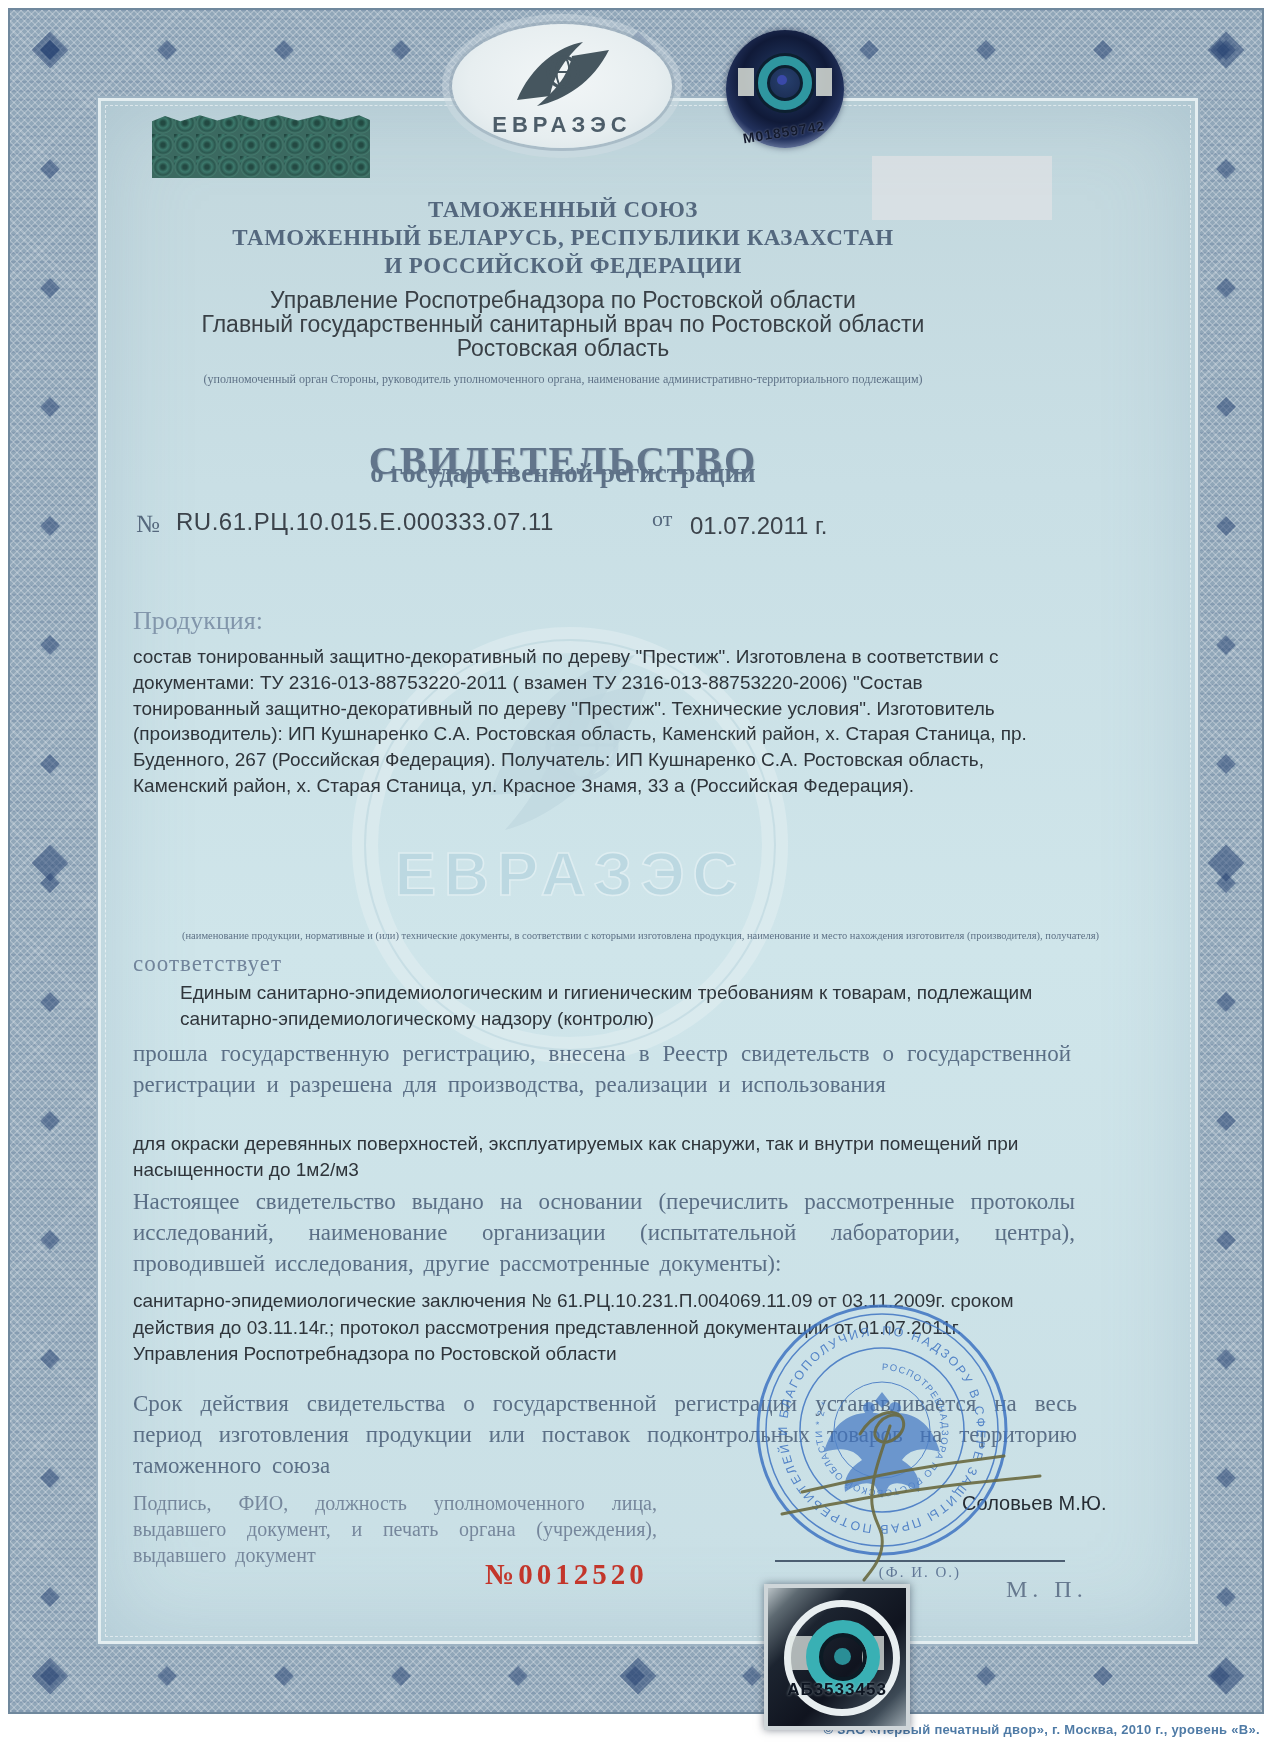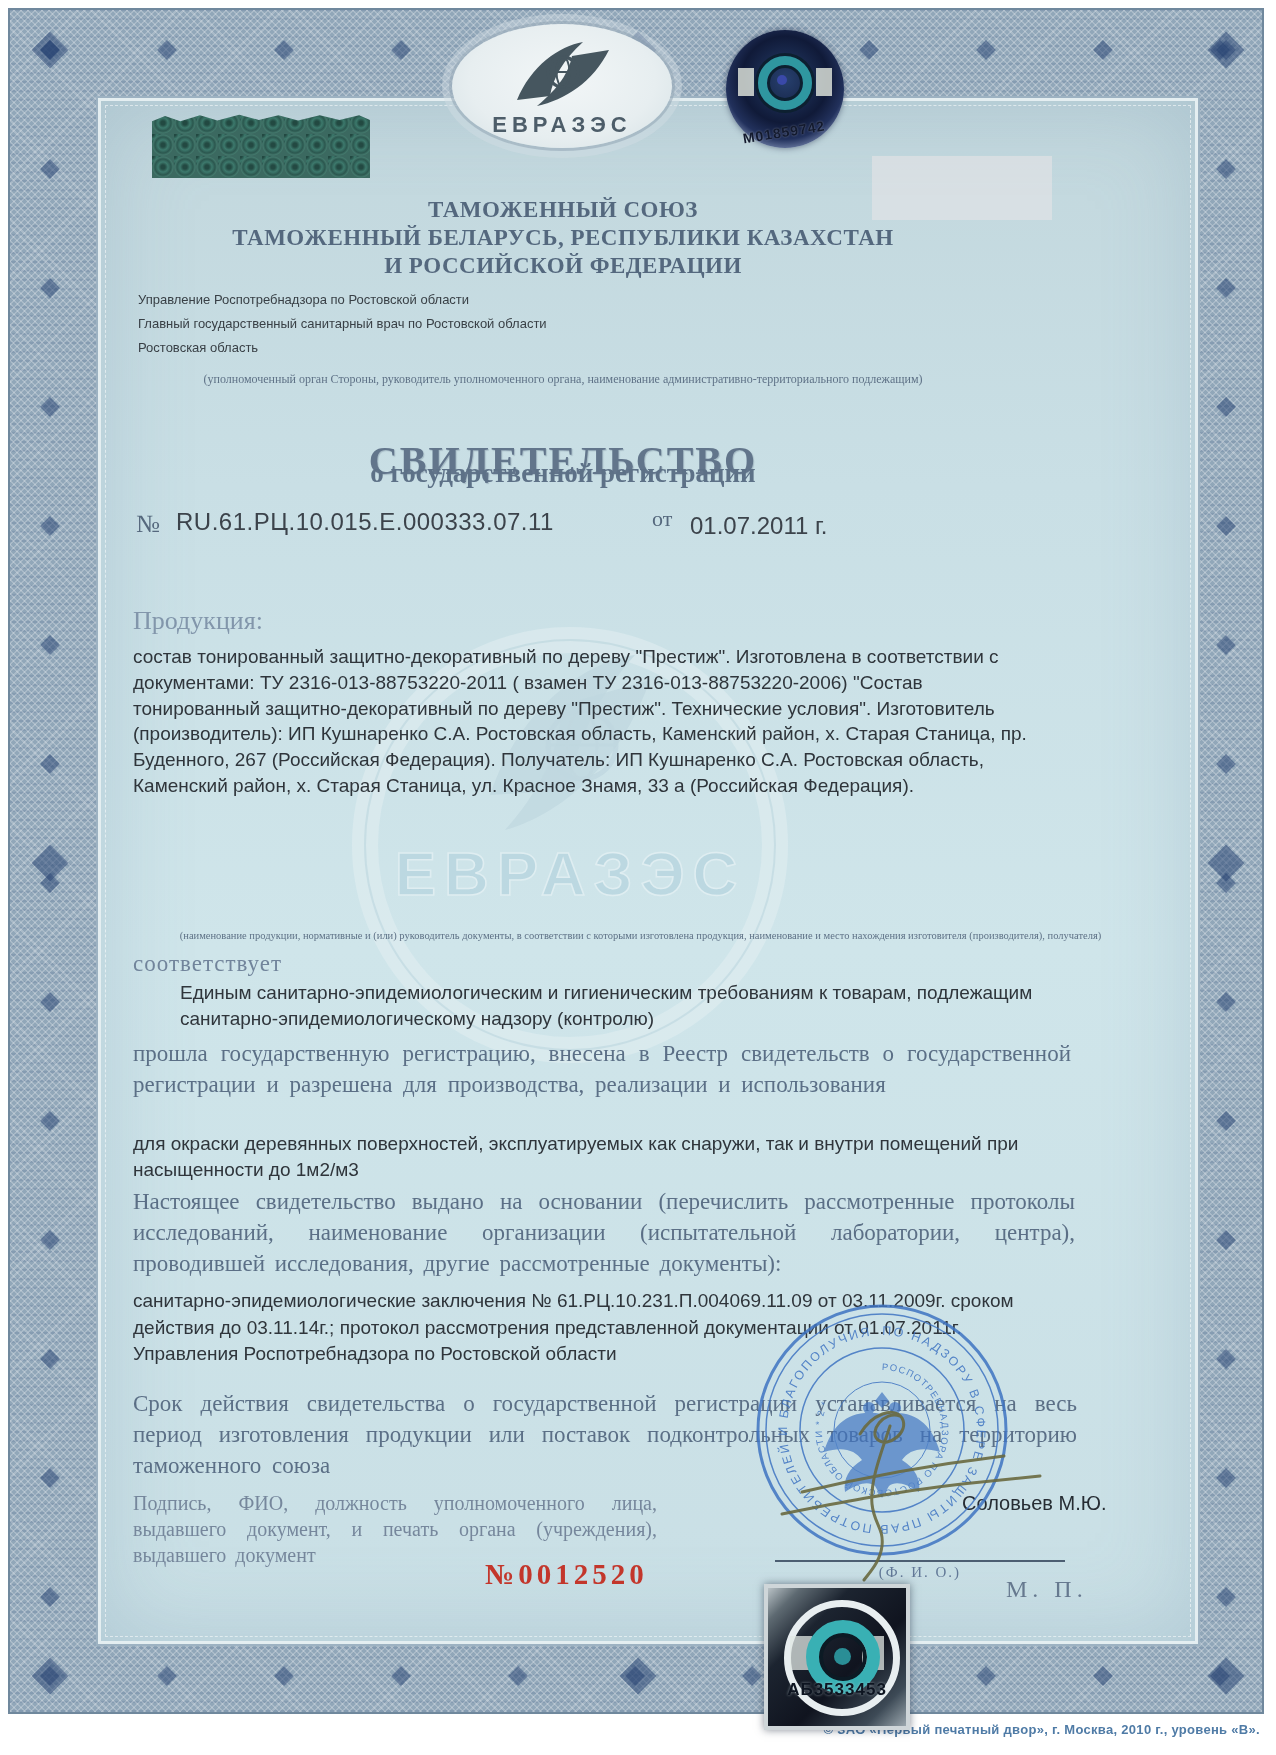--- a/index.html
+++ b/index.html
@@ -42,22 +42,22 @@
   .holo-top .bracket{position:absolute;top:38px;width:16px;height:28px;background:rgba(230,235,225,.8);}
   .holo-top .bl{left:12px;} .holo-top .br{right:12px;}
   .holo-serial-top{position:absolute;left:8px;bottom:8px;width:100px;text-align:center;
     font-family:"Liberation Sans",sans-serif;font-weight:bold;font-size:14px;color:#131a2e;
     transform:rotate(-9deg);letter-spacing:1px;text-shadow:0 0 2px rgba(255,255,255,.35);}
   .scan-patch{position:absolute;left:872px;top:156px;width:180px;height:64px;background:#eae5e7;opacity:.55;}
   
   .abs{position:absolute;}
   .hdr{left:138px;top:196px;width:850px;text-align:center;color:#54687e;font-weight:bold;
     font-size:23px;line-height:28px;letter-spacing:.5px;}
-  .org{left:138px;top:288px;width:850px;text-align:left;color:#394046;
-    font-family:"Liberation Sans",sans-serif;font-size:13px;line-height:24px;}
+  .org{left:138px;top:288px;width:850px;text-align:center;color:#394046;
+    font-family:"Liberation Sans",sans-serif;font-size:23px;line-height:24px;}
   .note{color:#5e7186;font-size:12px;text-align:center;}
   .note1{left:118px;top:372px;width:890px;}
   .note2{left:118px;top:930px;width:1045px;font-size:10.5px;}
   .title{left:138px;top:406px;width:850px;text-align:center;color:#62758b;font-weight:bold;
     font-size:40px;letter-spacing:2px;text-shadow:1px 1px 1px rgba(60,80,105,.25);margin-top:31px;}
   .subtitle{left:138px;top:458px;width:850px;text-align:center;color:#5d7187;font-weight:bold;font-size:27px;}
   .numrow-label{left:136px;top:510px;font-size:25px;color:#55687d;}
   .numrow-value{left:176px;top:508px;font-family:"Liberation Sans",sans-serif;font-size:24px;color:#3c434b;letter-spacing:.5px;}
   .numrow-ot{left:652px;top:506px;font-size:22px;color:#55687d;}
   .numrow-date{left:690px;top:512px;font-family:"Liberation Sans",sans-serif;font-size:24px;color:#3c434b;}
@@ -217,21 +217,21 @@
     <div class="abs title">СВИДЕТЕЛЬСТВО</div>
     <div class="abs subtitle">о государственной регистрации</div>
 
     <div class="abs numrow-label">№</div>
     <div class="abs numrow-value">RU.61.РЦ.10.015.Е.000333.07.11</div>
     <div class="abs numrow-ot">от</div>
     <div class="abs numrow-date">01.07.2011 г.</div>
 
     <div class="abs prod-label">Продукция:</div>
     <div class="abs sans-par prod-text">состав тонированный защитно-декоративный по дереву "Престиж". Изготовлена в соответствии с документами: ТУ 2316-013-88753220-2011 ( взамен ТУ 2316-013-88753220-2006) "Состав тонированный защитно-декоративный по дереву "Престиж". Технические условия". Изготовитель (производитель): ИП Кушнаренко С.А. Ростовская область, Каменский район, х. Старая Станица, пр. Буденного, 267 (Российская Федерация).  Получатель: ИП Кушнаренко С.А. Ростовская область, Каменский район, х. Старая Станица, ул. Красное Знамя, 33 а (Российская Федерация).</div>
-    <div class="abs note note2">(наименование продукции, нормативные и (или) руководитель документы, в соответствии с которыми изготовлена продукция, наименование и место нахождения изготовителя (производителя), получателя)</div>
+    <div class="abs note note2">(наименование продукции, нормативные и (или) технические документы, в соответствии с которыми изготовлена продукция, наименование и место нахождения изготовителя (производителя), получателя)</div>
 
     <div class="abs conf-label">соответствует</div>
     <div class="abs sans-par conf-text">Единым санитарно-эпидемиологическим и гигиеническим требованиям к товарам, подлежащим санитарно-эпидемиологическому надзору (контролю)</div>
 
     <div class="abs serif-par reg-text">прошла государственную регистрацию, внесена в Реестр свидетельств о государственной регистрации и разрешена для производства, реализации и использования</div>
     <div class="abs sans-par usage-text">для окраски деревянных поверхностей, эксплуатируемых как снаружи, так и внутри помещений при насыщенности до 1м2/м3</div>
 
     <div class="abs serif-par basis-text">Настоящее свидетельство выдано на основании (перечислить рассмотренные протоколы исследований, наименование организации (испытательной лаборатории, центра), проводившей исследования, другие рассмотренные документы):</div>
     <div class="abs sans-par basis-details">санитарно-эпидемиологические заключения № 61.РЦ.10.231.П.004069.11.09 от 03.11.2009г. сроком действия до 03.11.14г.; протокол рассмотрения представленной документации от 01.07.2011г. Управления Роспотребнадзора по Ростовской области</div>
 

